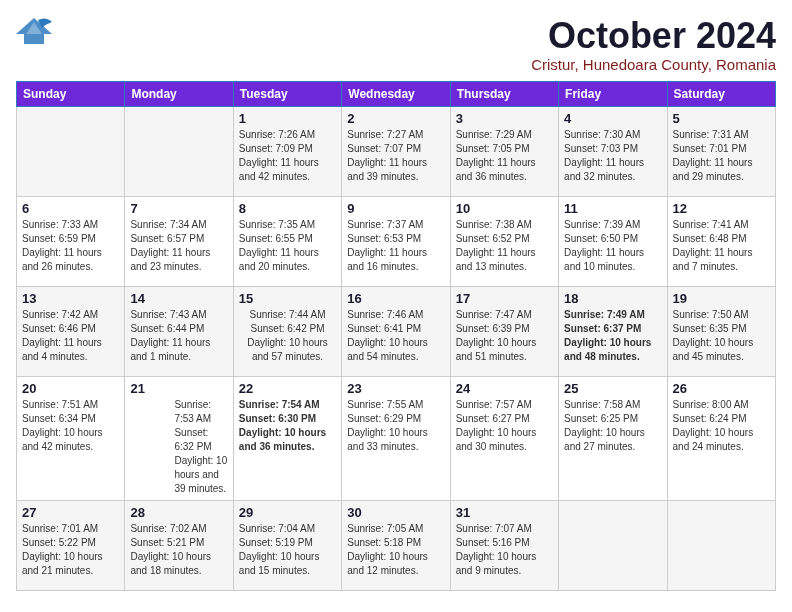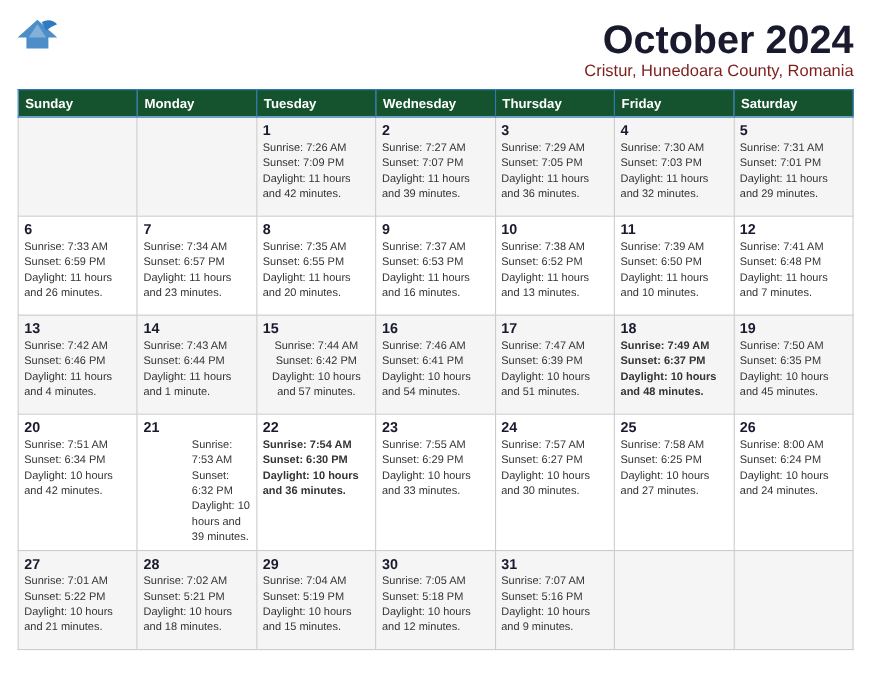--- a/index.html
+++ b/index.html
@@ -38,21 +38,21 @@
     .location-title {
       font-size: 15px;
       color: #7f1d1d;
     }
     table {
       width: 100%;
       border-collapse: collapse;
       font-size: 11px;
     }
     thead tr th {
-      background-color: #14532d;
+      background-color: #6d28d9;
       color: #fff;
       text-align: left;
       padding: 5px 6px;
       font-size: 12px;
       font-weight: bold;
       border: 1px solid #2e7abf;
     }
     tbody tr td {
       vertical-align: top;
       border: 1px solid #ccc;

